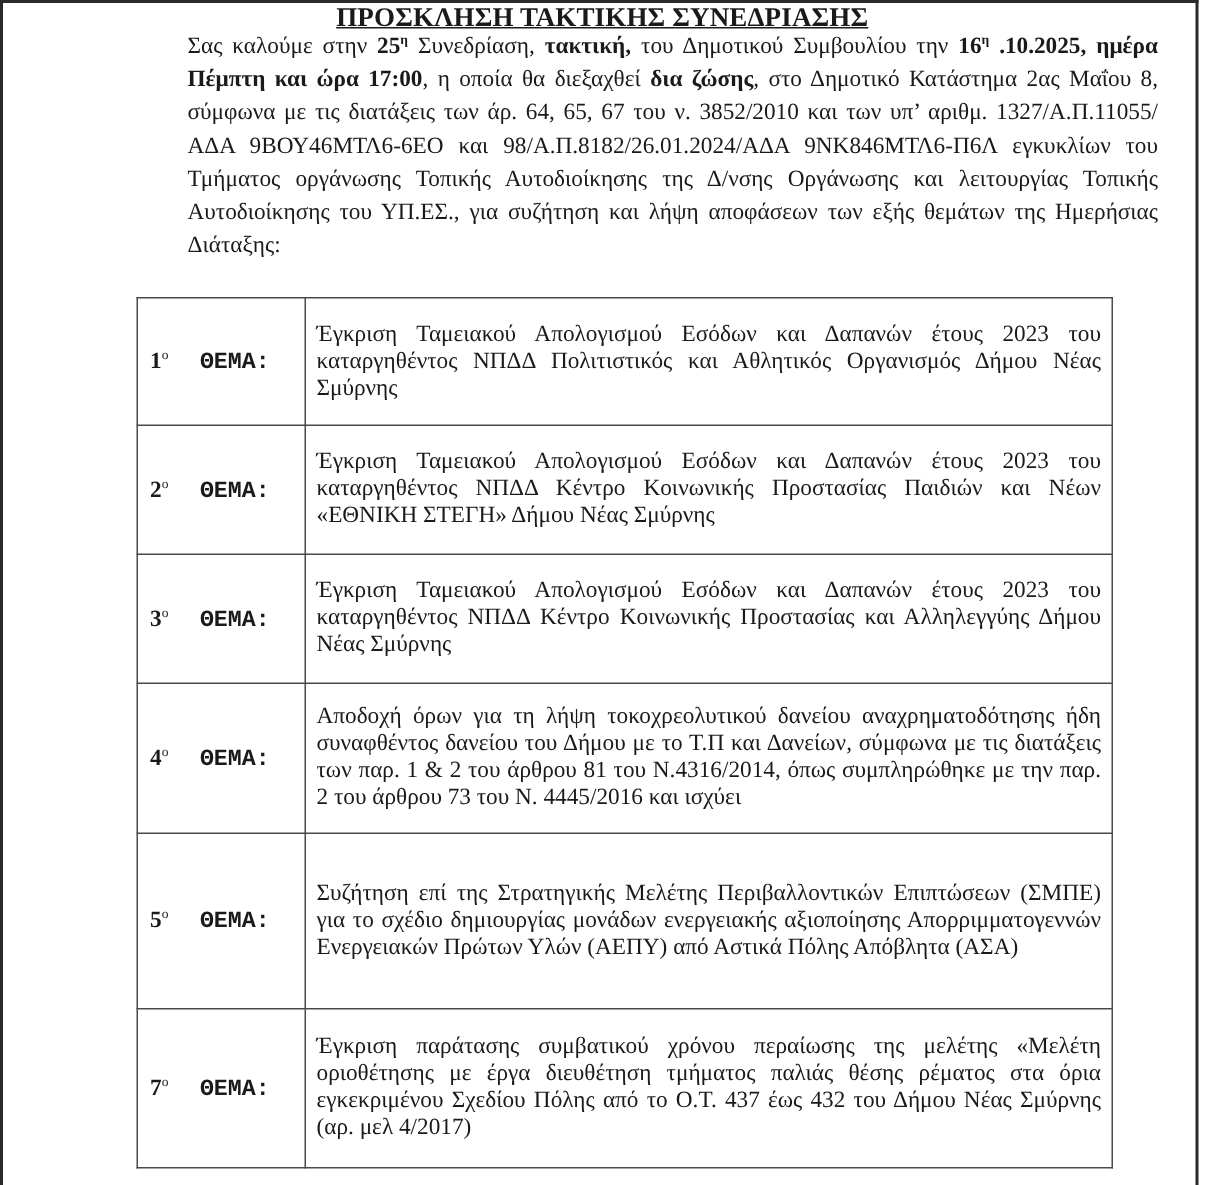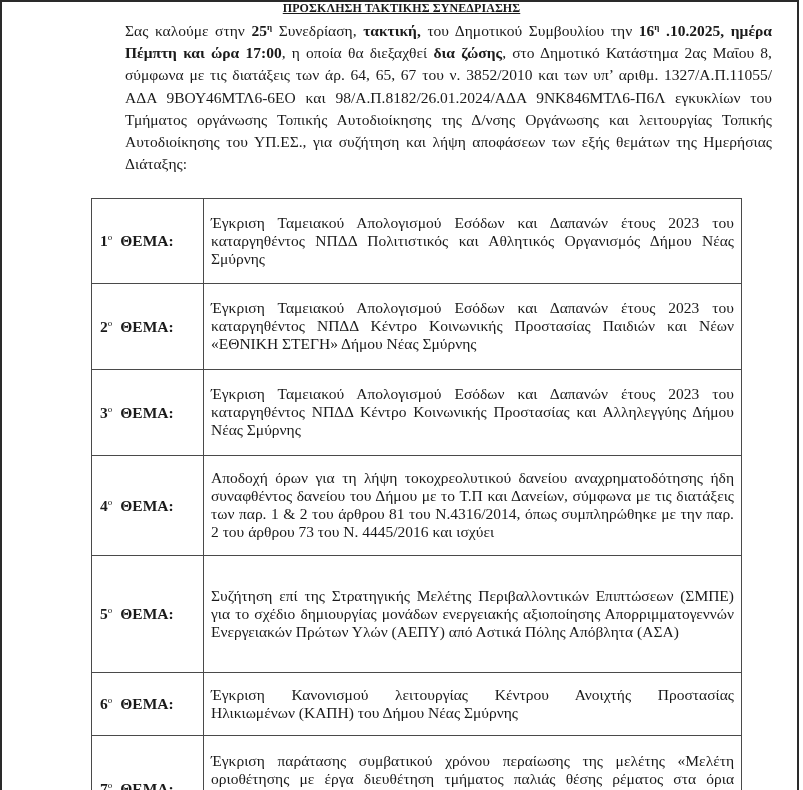--- a/index.html
+++ b/index.html
@@ -14,21 +14,21 @@
       position: absolute; left: 0; top: 0; width: 799px; height: 790px;
       border-left: 2px solid #2a2a2a;
       border-top: 2px solid #2a2a2a;
       border-right: 2px solid #2a2a2a;
       box-sizing: border-box;
     }
     .title {
       position: absolute; top: 1px; left: 0; width: 803px;
       text-align: center;
       font-weight: bold;
-      font-size: 12px;
+      font-size: 18px;
       text-decoration: underline;
       letter-spacing: 0.1px;
     }
     .intro {
       position: absolute; left: 92px; top: 20px; width: 647px;
       font-size: 15.5px;
       line-height: 22.2px;
       text-align: justify;
       text-align-last: left;
       margin-left: 33px;
@@ -45,21 +45,21 @@
       vertical-align: middle;
     }
     .agenda td.num {
       width: 112px;
       font-weight: bold;
       padding-left: 8px;
       box-sizing: border-box;
       white-space: nowrap;
     }
     .agenda td.num sup { font-size: 9px; vertical-align: 6px; line-height: 0; font-weight: normal; }
-    .agenda td.num .lbl { margin-left: 8px; }
+    .agenda td.num .lbl { margin-left: 21px; font-family: Liberation Mono, monospace; }
     .agenda td.desc {
       padding: 2px 7px 3px 7px;
       line-height: 18px;
       text-align: justify;
       text-align-last: left;
     }
     .agenda tr.r1 td { height: 79px; }
     .agenda tr.r2 td { height: 80px; }
     .agenda tr.r3 td { height: 80px; }
     .agenda tr.r4 td { height: 94px; }
@@ -92,22 +92,18 @@
       <td class="desc">Έγκριση Ταμειακού Απολογισμού Εσόδων και Δαπανών έτους 2023 του καταργηθέντος ΝΠΔΔ Κέντρο Κοινωνικής Προστασίας και Αλληλεγγύης Δήμου Νέας Σμύρνης</td>
     </tr>
     <tr class="r4">
       <td class="num"><span>4</span><sup>ο</sup><span class="lbl">ΘΕΜΑ:</span></td>
       <td class="desc">Αποδοχή όρων για τη λήψη τοκοχρεολυτικού δανείου αναχρηματοδότησης ήδη συναφθέντος δανείου του Δήμου με το Τ.Π και Δανείων, σύμφωνα με τις διατάξεις των παρ. 1 &amp; 2 του άρθρου 81 του Ν.4316/2014, όπως συμπληρώθηκε με την παρ. 2 του άρθρου 73 του Ν. 4445/2016 και ισχύει</td>
     </tr>
     <tr class="r5">
       <td class="num"><span>5</span><sup>ο</sup><span class="lbl">ΘΕΜΑ:</span></td>
       <td class="desc">Συζήτηση επί της Στρατηγικής Μελέτης Περιβαλλοντικών Επιπτώσεων (ΣΜΠΕ) για το σχέδιο δημιουργίας μονάδων ενεργειακής αξιοποίησης Απορριμματογεννών Ενεργειακών Πρώτων Υλών (ΑΕΠΥ) από Αστικά Πόλης Απόβλητα (ΑΣΑ)</td>
     </tr>
-    <tr class="r6">
-      <td class="num"><span>6</span><sup>ο</sup><span class="lbl">ΘΕΜΑ:</span></td>
-      <td class="desc"><span class="wide">Έγκριση Κανονισμού λειτουργίας Κέντρου Ανοιχτής Προστασίας</span><span>Ηλικιωμένων (ΚΑΠΗ) του Δήμου Νέας Σμύρνης</span></td>
-    </tr>
     <tr class="r7">
       <td class="num"><span>7</span><sup>ο</sup><span class="lbl">ΘΕΜΑ:</span></td>
       <td class="desc">Έγκριση παράτασης συμβατικού χρόνου περαίωσης της μελέτης «Μελέτη οριοθέτησης με έργα διευθέτηση τμήματος παλιάς θέσης ρέματος στα όρια εγκεκριμένου Σχεδίου Πόλης από το Ο.Τ. 437 έως 432 του Δήμου Νέας Σμύρνης (αρ. μελ 4/2017)</td>
     </tr>
   </tbody>
 </table>
 
 </body></html>

